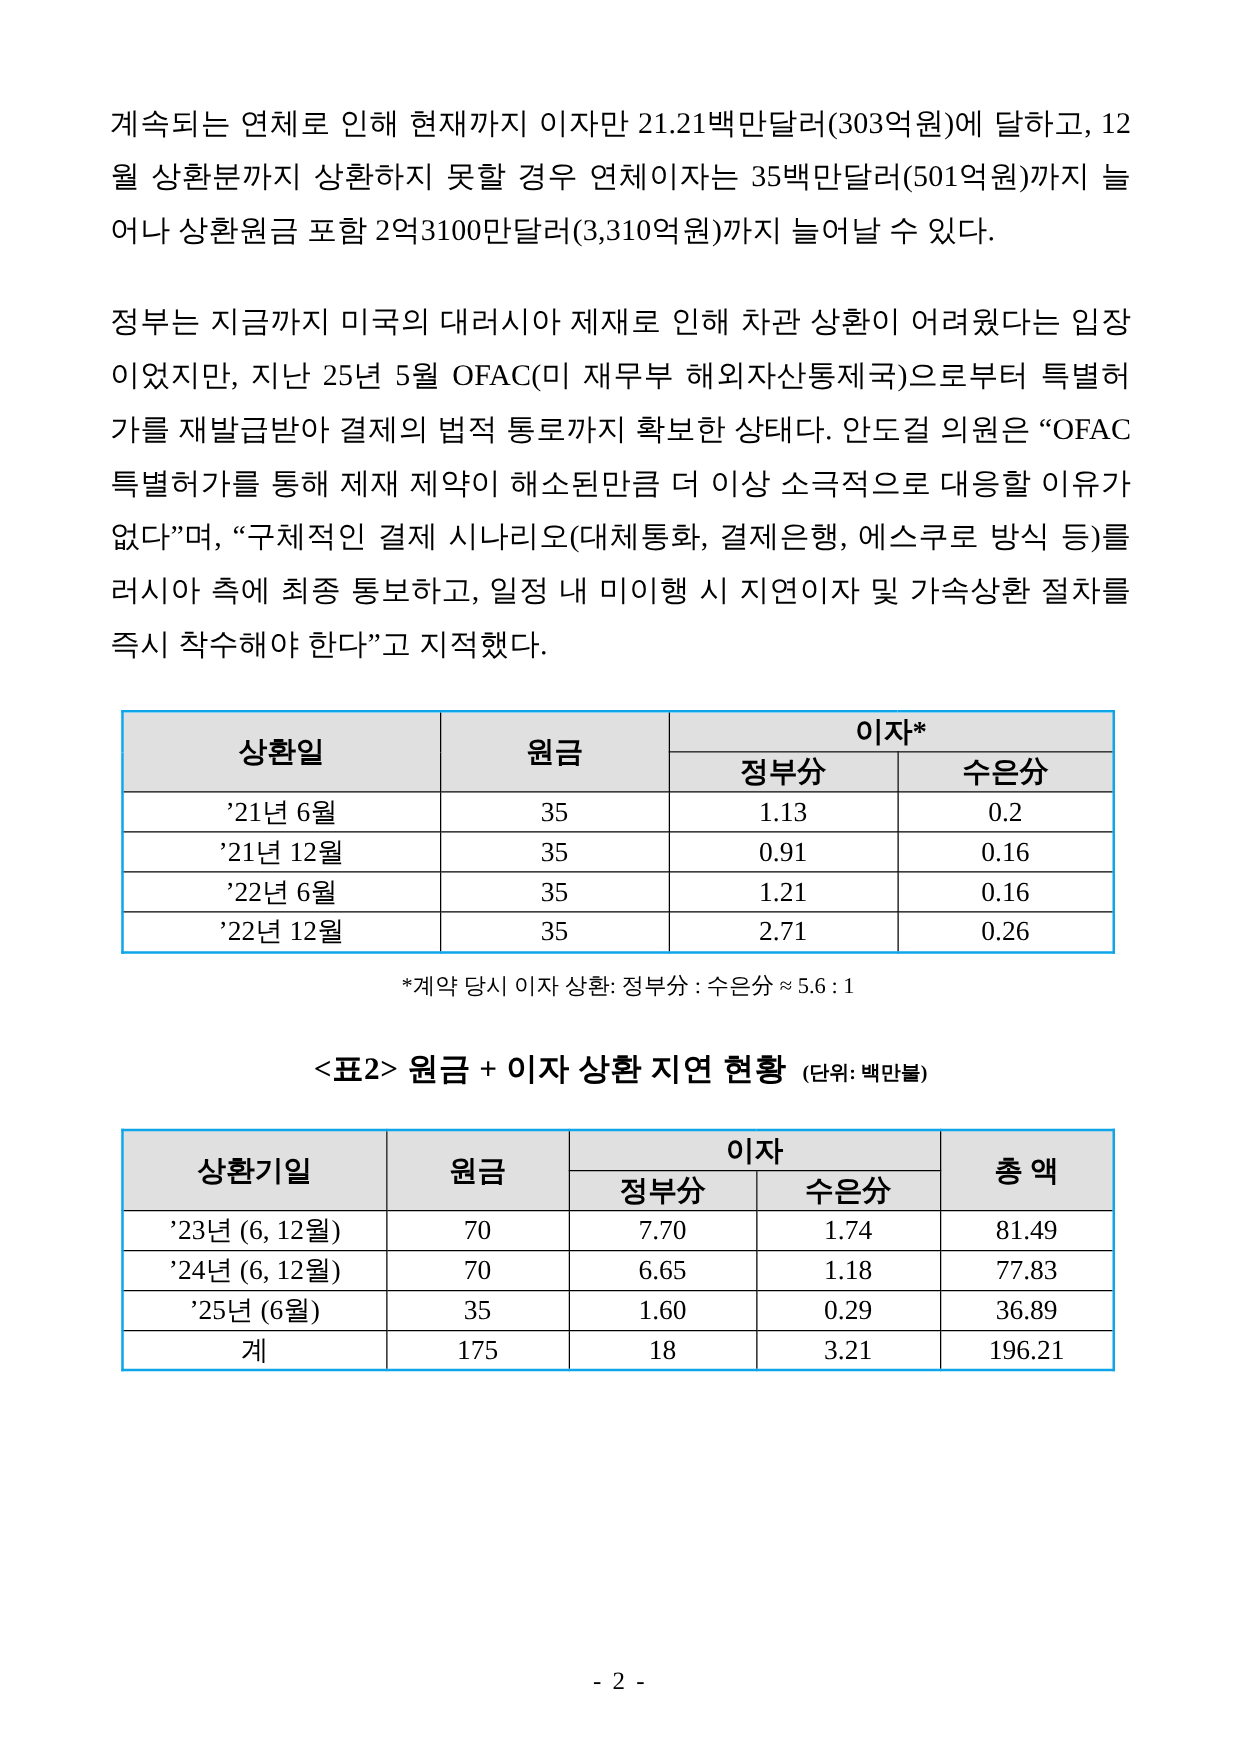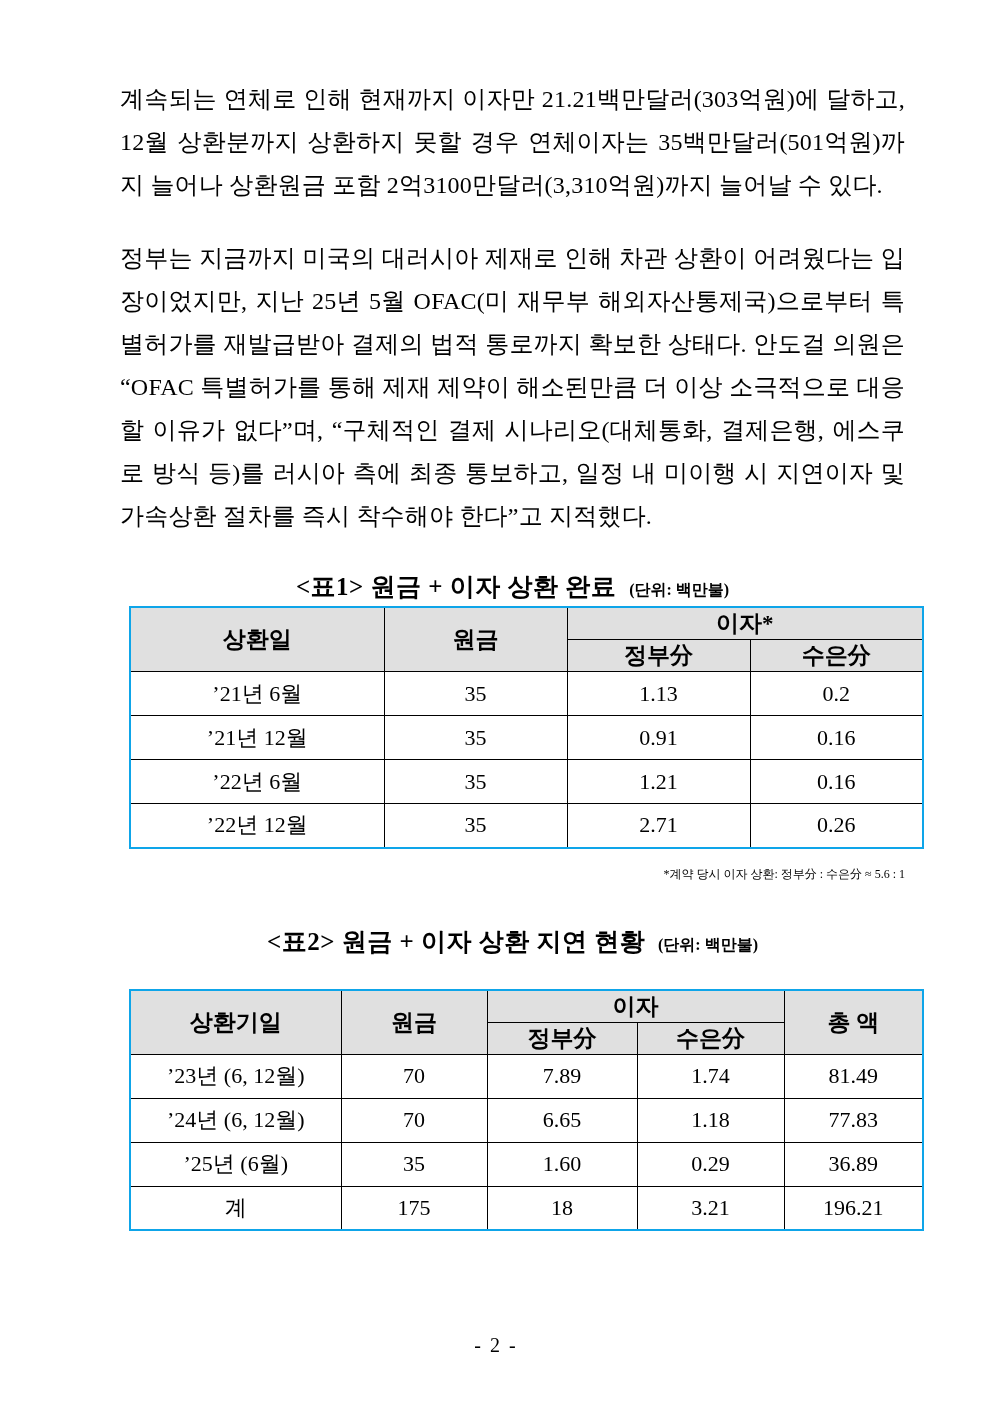--- a/index.html
+++ b/index.html
@@ -5,21 +5,21 @@
   html, body { margin: 0; padding: 0; background: #ffffff; }
   .page {
     position: relative;
     width: 992px;
     height: 1403px;
     margin: 0 auto;
     background: #ffffff;
     color: #000000;
     font-family: "Liberation Serif", "DejaVu Serif", serif;
     box-sizing: border-box;
-    padding: 78px 87px 0 120px;
+    padding: 78px 87px 0 88px;
     overflow: hidden;
   }
   p.body-text {
     margin: 0 0 30px 0;
     font-size: 24px;
     line-height: 43px;
     text-align: justify;
     letter-spacing: 0.2px;
   }
   p.body-text.last { margin-bottom: 0; }
@@ -57,26 +57,26 @@
     font-size: 23px;
     font-weight: bold;
   }
   table.data-table tbody td {
     font-size: 22px;
     font-weight: normal;
     background: #ffffff;
   }
   tr.hrow-top { height: 26px; }
   tr.hrow-sub { height: 27px; }
-  table.data-table tbody tr { height: 44px; }
+  table.data-table tbody tr { height: 32px; }
   .footnote {
     margin: 10px 0 0 12px;
-    font-size: 12px;
+    font-size: 18px;
     line-height: 30px;
-    text-align: right;
+    text-align: center;
   }
   .page-footer {
     position: absolute;
     left: 0;
     right: 0;
     bottom: 46px;
     text-align: center;
     font-size: 20px;
     letter-spacing: 2px;
   }
@@ -84,24 +84,20 @@
 </head>
 <body>
 
 <div class="page">
 
   <p class="body-text">계속되는 연체로 인해 현재까지 이자만 21.21백만달러(303억원)에 달하고, 12월 상환분까지 상환하지 못할 경우 연체이자는 35백만달러(501억원)까지 늘어나 상환원금 포함 2억3100만달러(3,310억원)까지 늘어날 수 있다.</p>
 
   <p class="body-text">정부는 지금까지 미국의 대러시아 제재로 인해 차관 상환이 어려웠다는 입장이었지만, 지난 25년 5월 OFAC(미 재무부 해외자산통제국)으로부터 특별허가를 재발급받아 결제의 법적 통로까지 확보한 상태다. 안도걸 의원은 “OFAC 특별허가를 통해 제재 제약이 해소된만큼 더 이상 소극적으로 대응할 이유가 없다”며, “구체적인 결제 시나리오(대체통화, 결제은행, 에스쿠로 방식 등)를 러시아 측에 최종 통보하고, 일정 내 미이행 시 지연이자 및 가속상환 절차를 즉시 착수해야 한다”고 지적했다.</p>
 
 
-  <div class="tbl-title">
-    <span>&lt;표1&gt; 원금 + 이자 상환 완료</span>
-    <span class="unit">(단위: 백만불)</span>
-  </div>
 
   <table class="data-table">
     <colgroup>
       <col style="width:254px">
       <col style="width:183px">
       <col style="width:183px">
       <col style="width:173px">
     </colgroup>
     <thead>
       <tr class="hrow-top">
@@ -166,21 +162,21 @@
       </tr>
       <tr class="hrow-sub">
         <th>정부分</th>
         <th>수은分</th>
       </tr>
     </thead>
     <tbody>
       <tr>
         <td>’23년 (6, 12월)</td>
         <td>70</td>
-        <td>7.89</td>
+        <td>7.70</td>
         <td>1.74</td>
         <td>81.49</td>
       </tr>
       <tr>
         <td>’24년 (6, 12월)</td>
         <td>70</td>
         <td>6.65</td>
         <td>1.18</td>
         <td>77.83</td>
       </tr>

